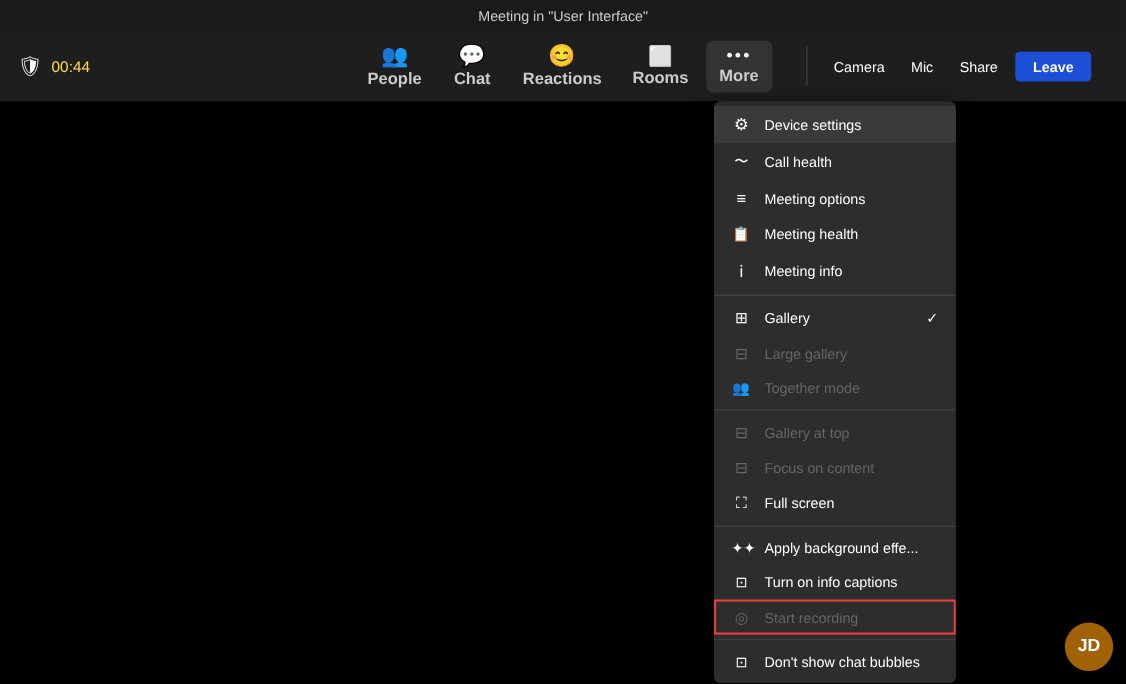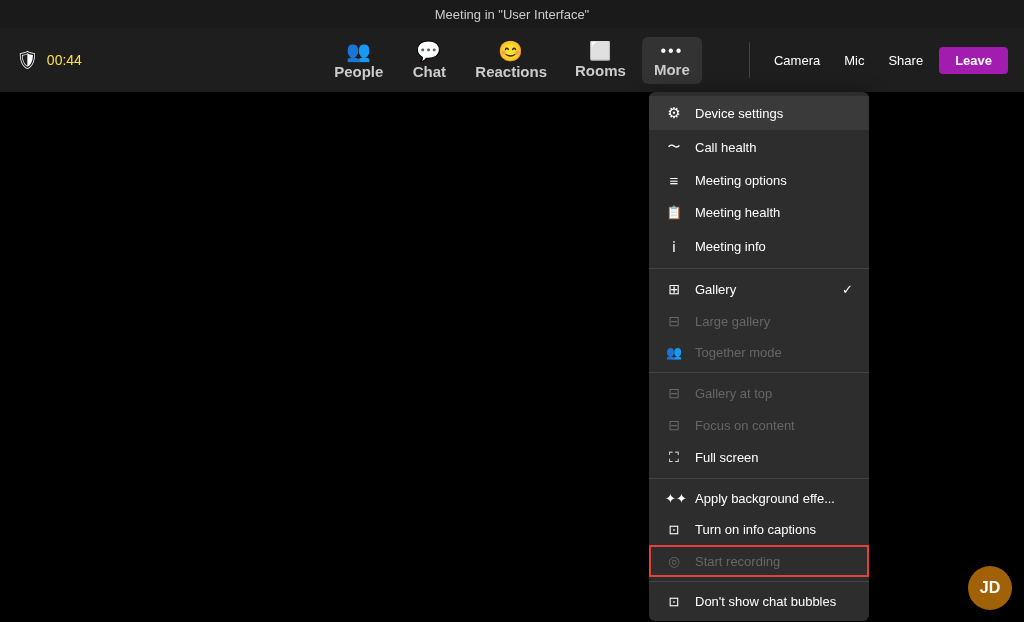--- a/index.html
+++ b/index.html
@@ -88,34 +88,34 @@
     .toolbar-divider {
       width: 1px;
       height: 36px;
       background: #444;
       margin: 0 8px;
     }
 
     .toolbar-right {
       display: flex;
       align-items: center;
-      padding-right: 16px;
+      padding-right: 32px;
       gap: 8px;
     }
 
     .toolbar-right-btn {
       color: #fff;
       font-size: 13px;
       cursor: pointer;
       padding: 4px 8px;
       border-radius: 4px;
     }
 
     .leave-btn {
-      background: #a21caf;
+      background: #1d4ed8;
       color: #fff;
       font-size: 13px;
       padding: 6px 16px;
       border-radius: 4px;
       cursor: pointer;
       font-weight: 600;
       display: flex;
       align-items: flex-start;
       gap: 4px;
     }

